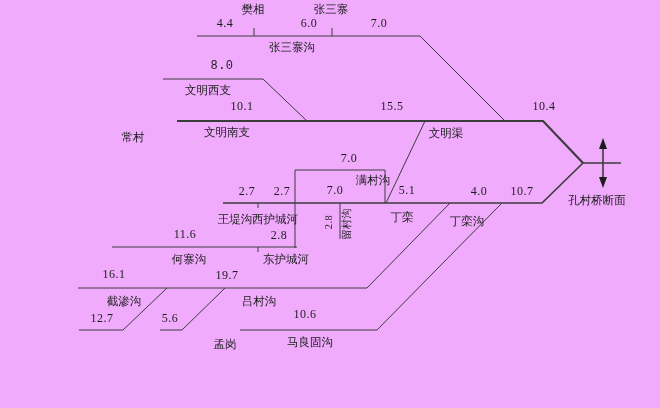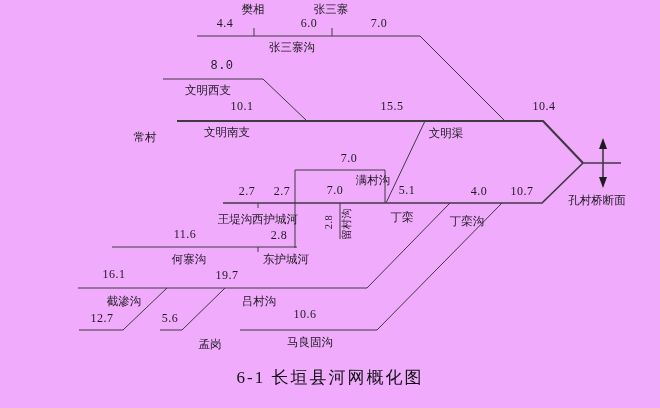--- a/index.html
+++ b/index.html
@@ -72,21 +72,21 @@
   <div class="lbl num" style="left:309px;top:17px;">6.0</div>
   <div class="lbl num" style="left:379px;top:17px;">7.0</div>
   <div class="lbl" style="left:292px;top:41px;">张三寨沟</div>
 
   <div class="lbl num" style="left:222px;top:60px;font-family:Liberation Mono, monospace;">8.0</div>
   <div class="lbl" style="left:208px;top:84px;">文明西支</div>
 
   <div class="lbl num" style="left:242px;top:100px;">10.1</div>
   <div class="lbl num" style="left:392px;top:100px;">15.5</div>
   <div class="lbl num" style="left:524px;top:100px;margin-left:20px;">10.4</div>
-  <div class="lbl" style="left:133px;top:131px;margin-left:12px;">常村</div>
+  <div class="lbl" style="left:133px;top:131px;">常村</div>
   <div class="lbl" style="left:227px;top:126px;">文明南支</div>
   <div class="lbl" style="left:446px;top:127px;">文明渠</div>
 
   <div class="lbl num" style="left:349px;top:152px;">7.0</div>
   <div class="lbl" style="left:373px;top:174px;">满村沟</div>
 
   <div class="lbl num" style="left:247px;top:185px;">2.7</div>
   <div class="lbl num" style="left:282px;top:185px;">2.7</div>
   <div class="lbl num" style="left:335px;top:184px;">7.0</div>
   <div class="lbl num" style="left:407px;top:184px;">5.1</div>
@@ -106,18 +106,17 @@
   <div class="lbl" style="left:286px;top:253px;">东护城河</div>
 
   <div class="lbl num" style="left:114px;top:268px;">16.1</div>
   <div class="lbl num" style="left:227px;top:269px;">19.7</div>
   <div class="lbl" style="left:124px;top:295px;">截渗沟</div>
   <div class="lbl" style="left:259px;top:295px;">吕村沟</div>
   <div class="lbl num" style="left:102px;top:312px;">12.7</div>
   <div class="lbl num" style="left:170px;top:312px;">5.6</div>
 
   <div class="lbl num" style="left:305px;top:308px;">10.6</div>
-  <div class="lbl" style="left:210px;top:338px;">孟岗</div>
+  <div class="lbl" style="left:225px;top:338px;">孟岗</div>
   <div class="lbl" style="left:310px;top:336px;">马良固沟</div>
 
-  <div class="caption" style="left:330px;top:366px;">6-1 长垣县河网概化图</div>
 
 </div>
 
 </body></html>

